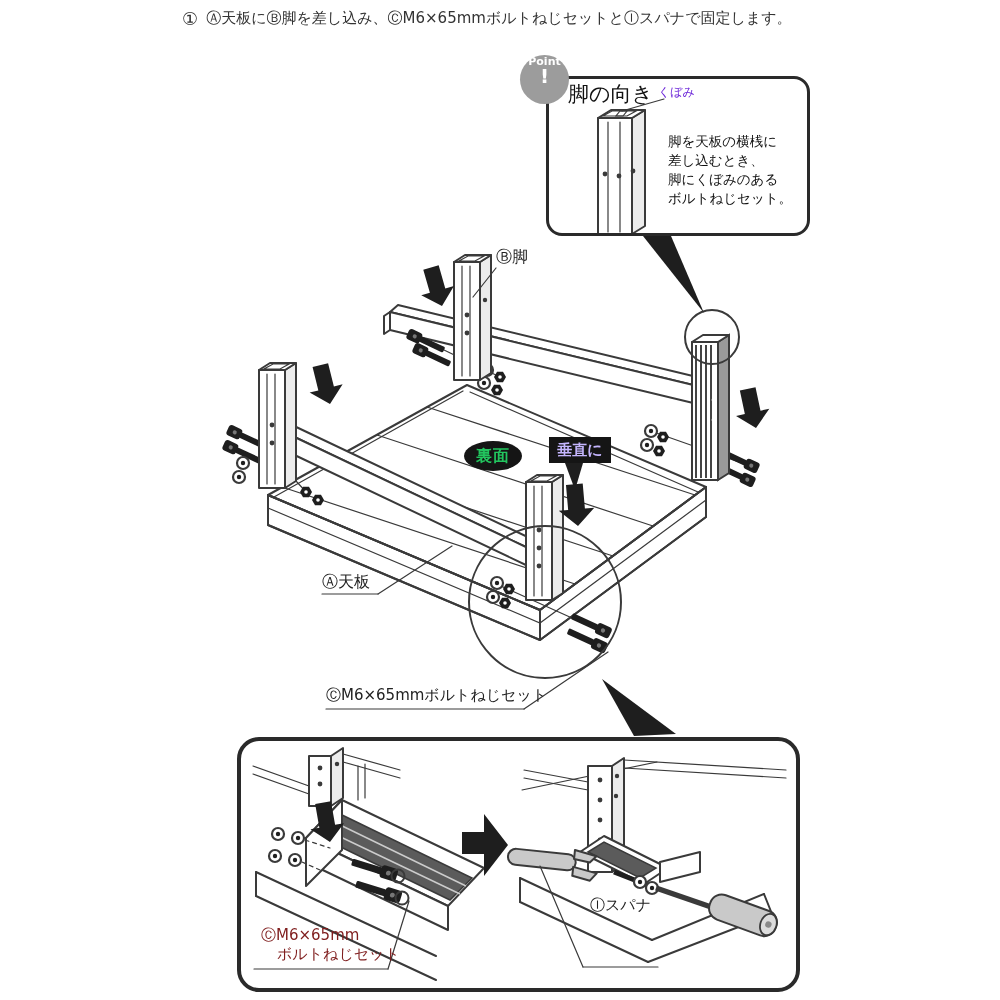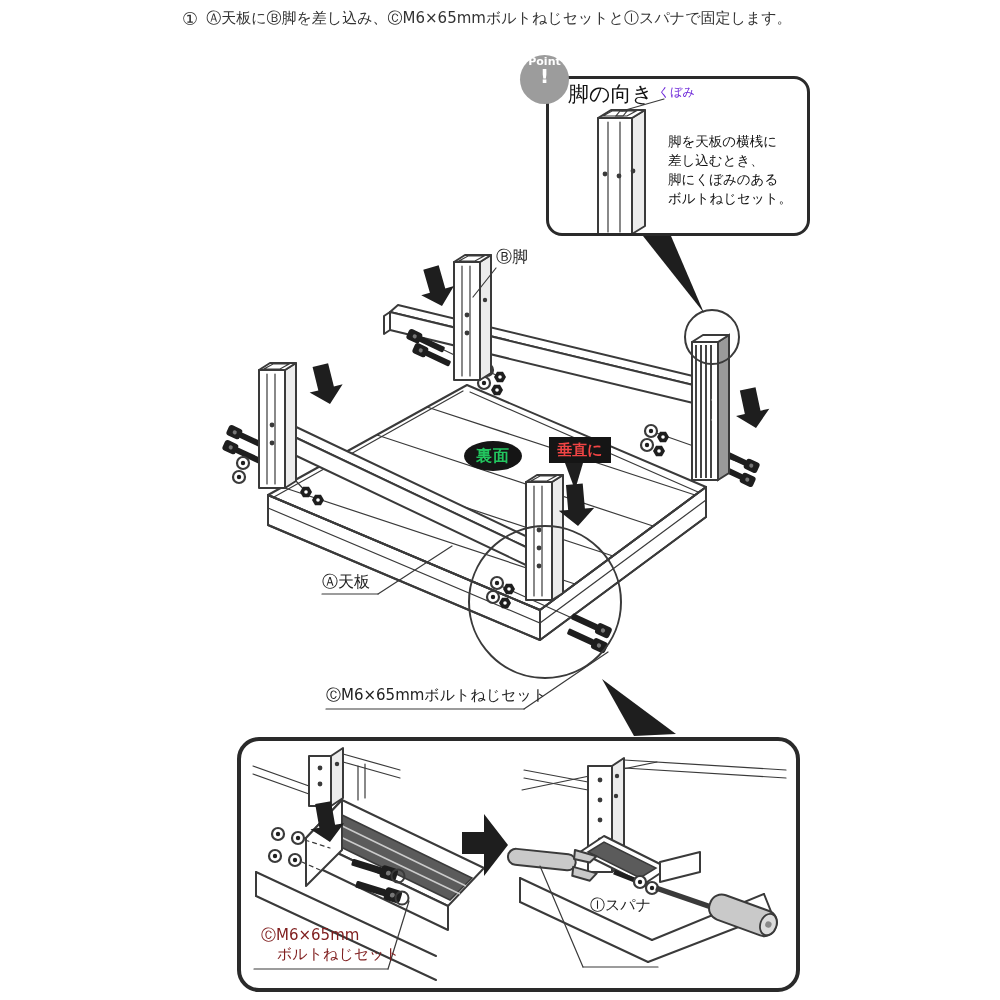--- a/index.html
+++ b/index.html
@@ -14,21 +14,21 @@
   .badge{left:520px;top:55px;width:49px;height:49px;border-radius:50%;background:#9c9c9c;
          display:flex;flex-direction:column;align-items:center;justify-content:flex-start;z-index:5;}
   .badge .bl{color:#fff;font-size:11px;font-weight:bold;line-height:13px;}
   .badge .bm{color:#fff;font-size:20px;font-weight:bold;line-height:20px;margin-top:-2px;}
   .point-title{left:568px;top:80px;font-size:21px;color:#111;white-space:nowrap;}
   .kubomi{left:658px;top:84px;font-size:12px;color:#6d28d9;white-space:nowrap;}
   .point-body{left:668px;top:132px;font-size:13.5px;line-height:19px;color:#111;white-space:nowrap;}
   .oval-black{left:464px;top:441px;width:58px;height:30px;background:#151515;border-radius:50%;
               display:flex;align-items:center;justify-content:center;color:#22c55e;font-size:16px;font-weight:bold;letter-spacing:1px;}
   .rect-black{left:549px;top:437px;width:62px;height:26px;background:#151515;
-              display:flex;align-items:center;justify-content:center;color:#ef4444;font-size:15px;font-weight:bold;}
+              display:flex;align-items:center;justify-content:center;color:#c4b5fd;font-size:15px;font-weight:bold;}
   .detail-box{left:237px;top:737px;width:555px;height:247px;border:4px solid #2a2a2a;border-radius:22px;background:transparent;}
   .two-line{line-height:19px;font-size:15px;color:#7f1d1d;white-space:nowrap;}
   .two-line .ind{padding-left:16px;}
   svg{position:absolute;left:0;top:0;}
   .ln{stroke:#3a3a3a;stroke-width:2;fill:none;stroke-linejoin:round;stroke-linecap:round;}
   .ln1{stroke:#3a3a3a;stroke-width:1.2;fill:none;stroke-linecap:round;}
   .wfill{fill:#ffffff;stroke:#3a3a3a;stroke-width:2;stroke-linejoin:round;}
   .gfill{fill:#ececec;stroke:#3a3a3a;stroke-width:2;stroke-linejoin:round;}
   .blk{fill:#1e1e1e;stroke:none;}
   .tool{fill:#c9c9c9;stroke:#3a3a3a;stroke-width:2;stroke-linejoin:round;}

